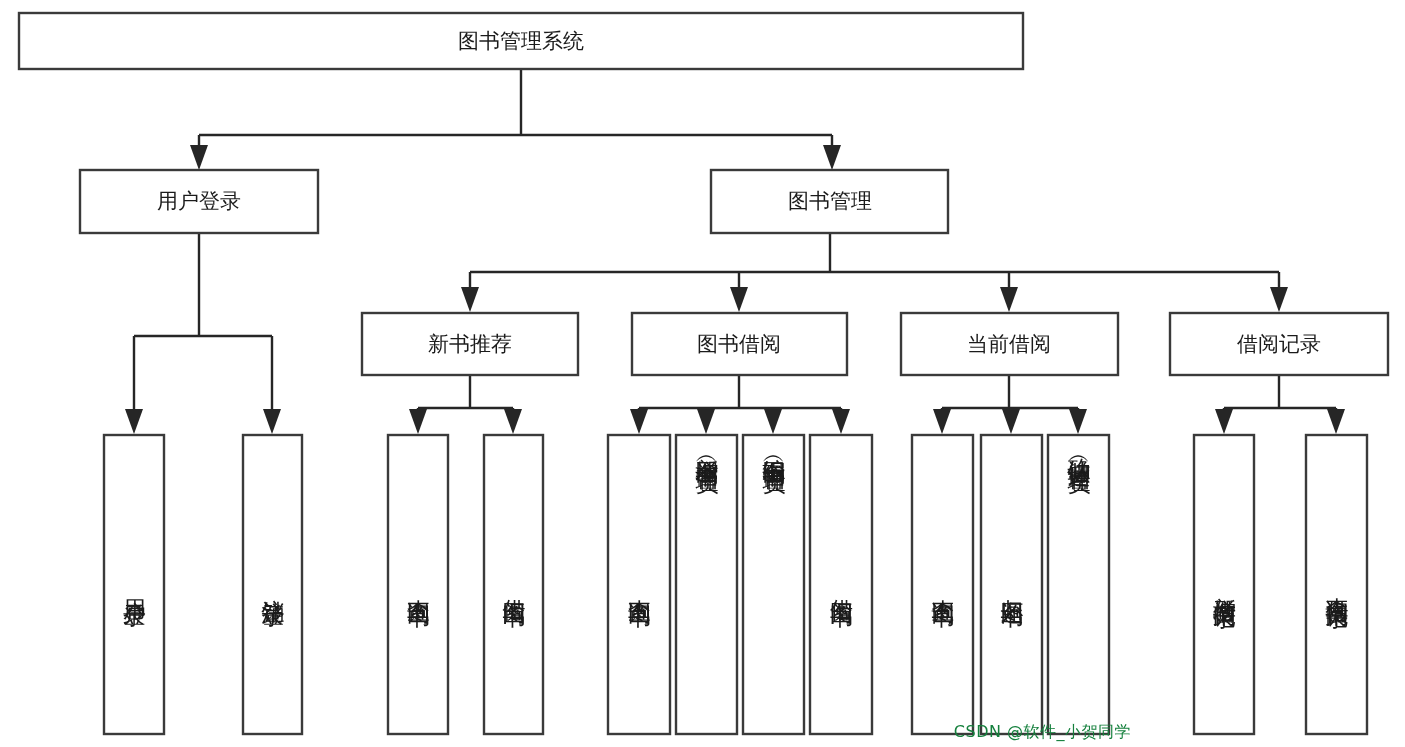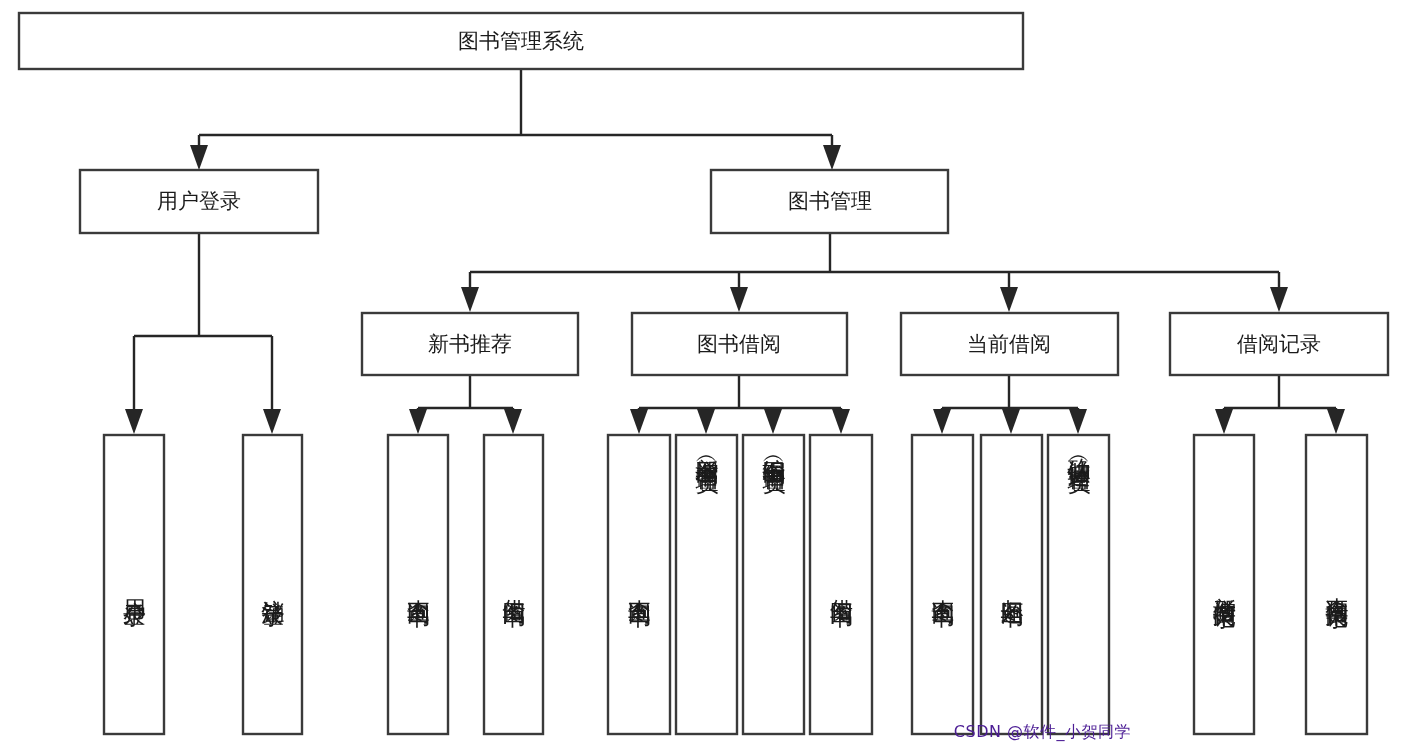--- a/index.html
+++ b/index.html
@@ -66,21 +66,21 @@
     color: #1b1b1b;
     white-space: nowrap;
     text-align: center;
   }
   .watermark {
     position: absolute;
     right: 8px;
     bottom: 4px;
     font-family: "DejaVu Sans", "Liberation Sans", sans-serif;
     font-size: 16px;
-    color: #4c1d95;
+    color: #15803d;
     letter-spacing: 0.5px;
     white-space: nowrap;
   }
 </style>
 </head>
 <body>
 
 <div id="diagram-root">
 
   <svg class="diagram-svg" viewBox="0 0 1405 747">

